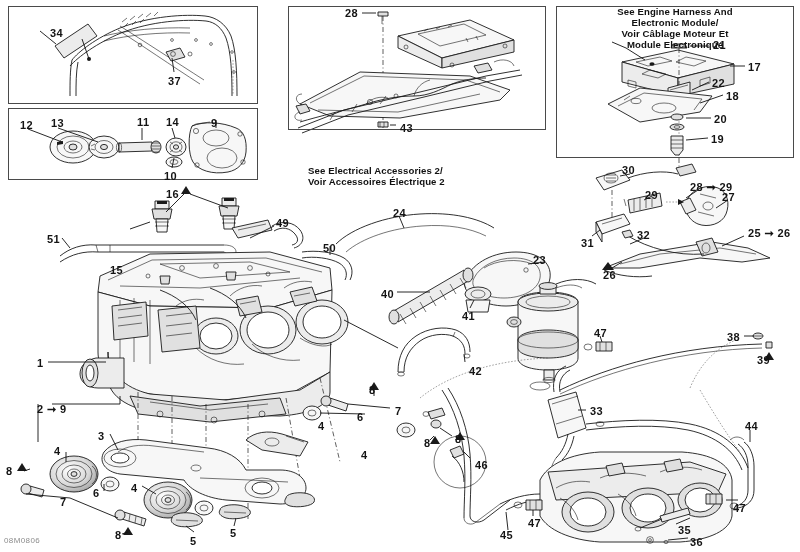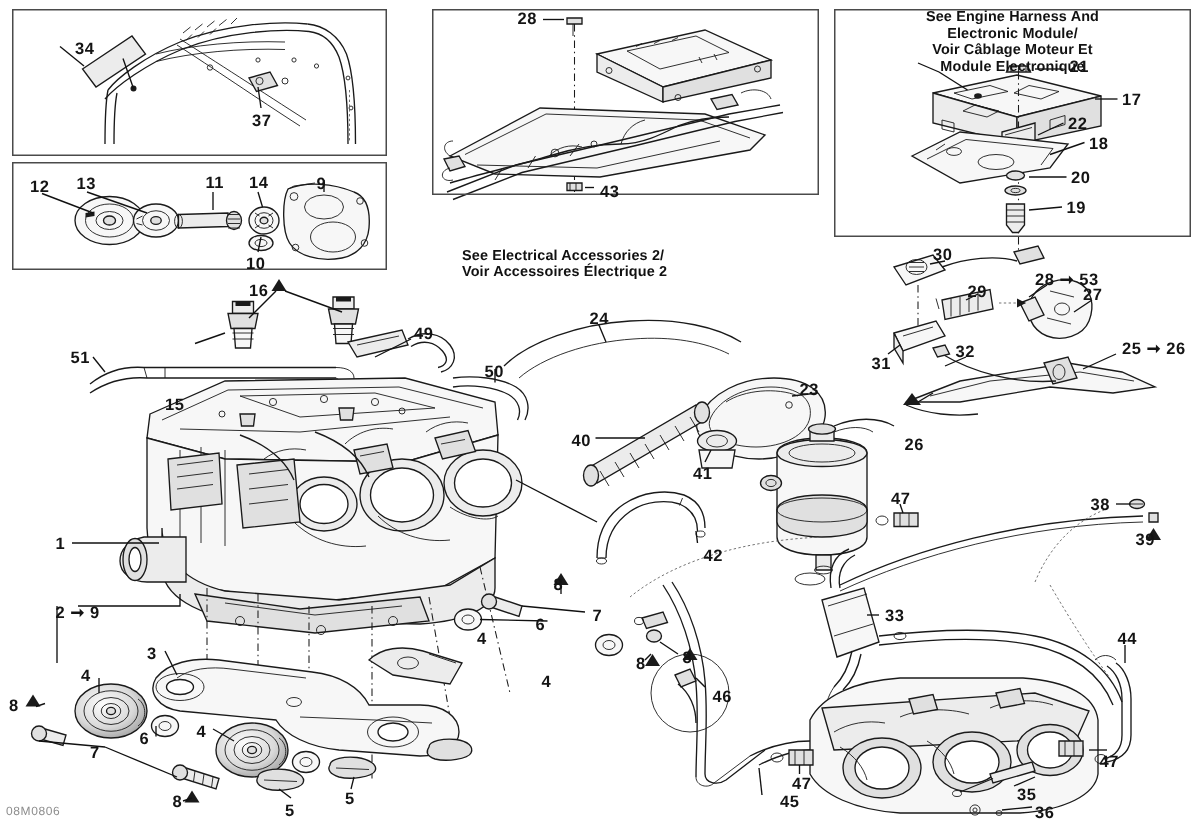--- a/index.html
+++ b/index.html
@@ -779,34 +779,34 @@
       <div class="callout" style="left: 47px; top: 234px;">51</div>
       <div class="callout" style="left: 323px; top: 243px;">50</div>
       <div class="callout" style="left: 393px; top: 208px;">24</div>
       <div class="callout" style="left: 533px; top: 255px;">23</div>
       <div class="callout" style="left: 381px; top: 289px;">40</div>
       <div class="callout" style="left: 462px; top: 311px;">41</div>
       <div class="callout" style="left: 469px; top: 366px;">42</div>
       <div class="callout" style="left: 37px; top: 358px;">1</div>
       <div class="callout" style="left: 622px; top: 165px;">30</div>
       <div class="callout" style="left: 645px; top: 190px;">29</div>
-      <div class="callout" style="left: 690px; top: 182px;">28 ➞ 53</div>
+      <div class="callout" style="left: 690px; top: 182px;">28 ➞ 29</div>
       <div class="callout" style="left: 722px; top: 192px;">27</div>
       <div class="callout" style="left: 581px; top: 238px;">31</div>
       <div class="callout" style="left: 637px; top: 230px;">32</div>
       <div class="callout" style="left: 748px; top: 228px;">25 ➞ 26</div>
-      <div class="callout" style="left: 603px; top: 270px; margin-top: 22px;">26</div>
+      <div class="callout" style="left: 603px; top: 270px;">26</div>
       <div class="callout" style="left: 594px; top: 328px;">47</div>
       <div class="callout" style="left: 727px; top: 332px;">38</div>
       <div class="callout" style="left: 757px; top: 355px;">39</div>
       <div class="callout" style="left: 590px; top: 406px;">33</div>
       <div class="callout" style="left: 745px; top: 421px;">44</div>
       <div class="callout" style="left: 733px; top: 503px;">47</div>
       <div class="callout" style="left: 475px; top: 460px;">46</div>
-      <div class="callout" style="left: 500px; top: 530px; margin-left: 20px;">45</div>
+      <div class="callout" style="left: 500px; top: 530px;">45</div>
       <div class="callout" style="left: 528px; top: 518px;">47</div>
       <div class="callout" style="left: 678px; top: 525px;">35</div>
       <div class="callout" style="left: 690px; top: 537px;">36</div>
       <div class="callout" style="left: 424px; top: 438px;">8</div>
       <div class="callout" style="left: 37px; top: 404px;">2 ➞ 9</div>
       <div class="callout" style="left: 98px; top: 431px;">3</div>
       <div class="callout" style="left: 54px; top: 446px;">4</div>
       <div class="callout" style="left: 131px; top: 483px;">4</div>
       <div class="callout" style="left: 318px; top: 421px;">4</div>
       <div class="callout" style="left: 361px; top: 450px;">4</div>

